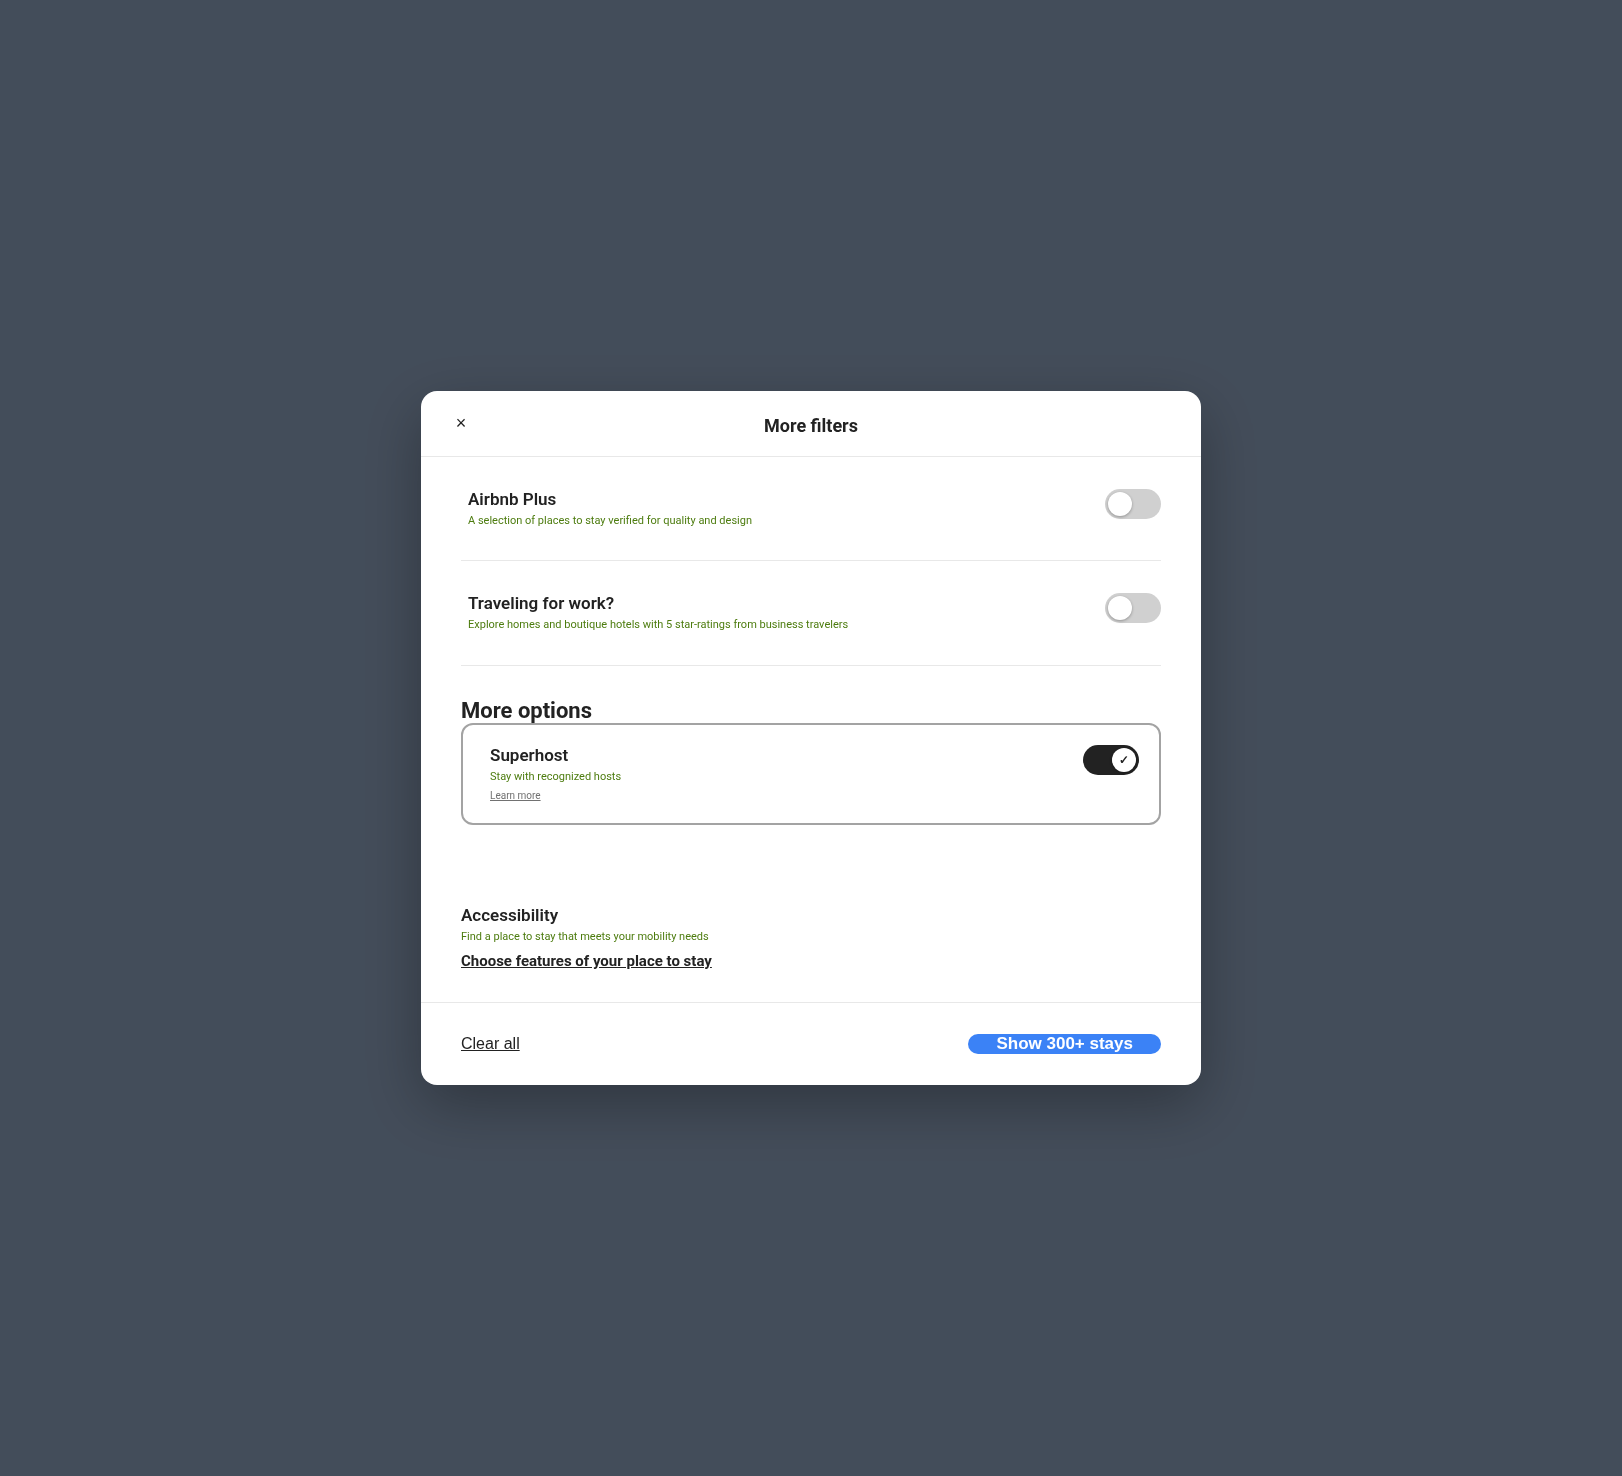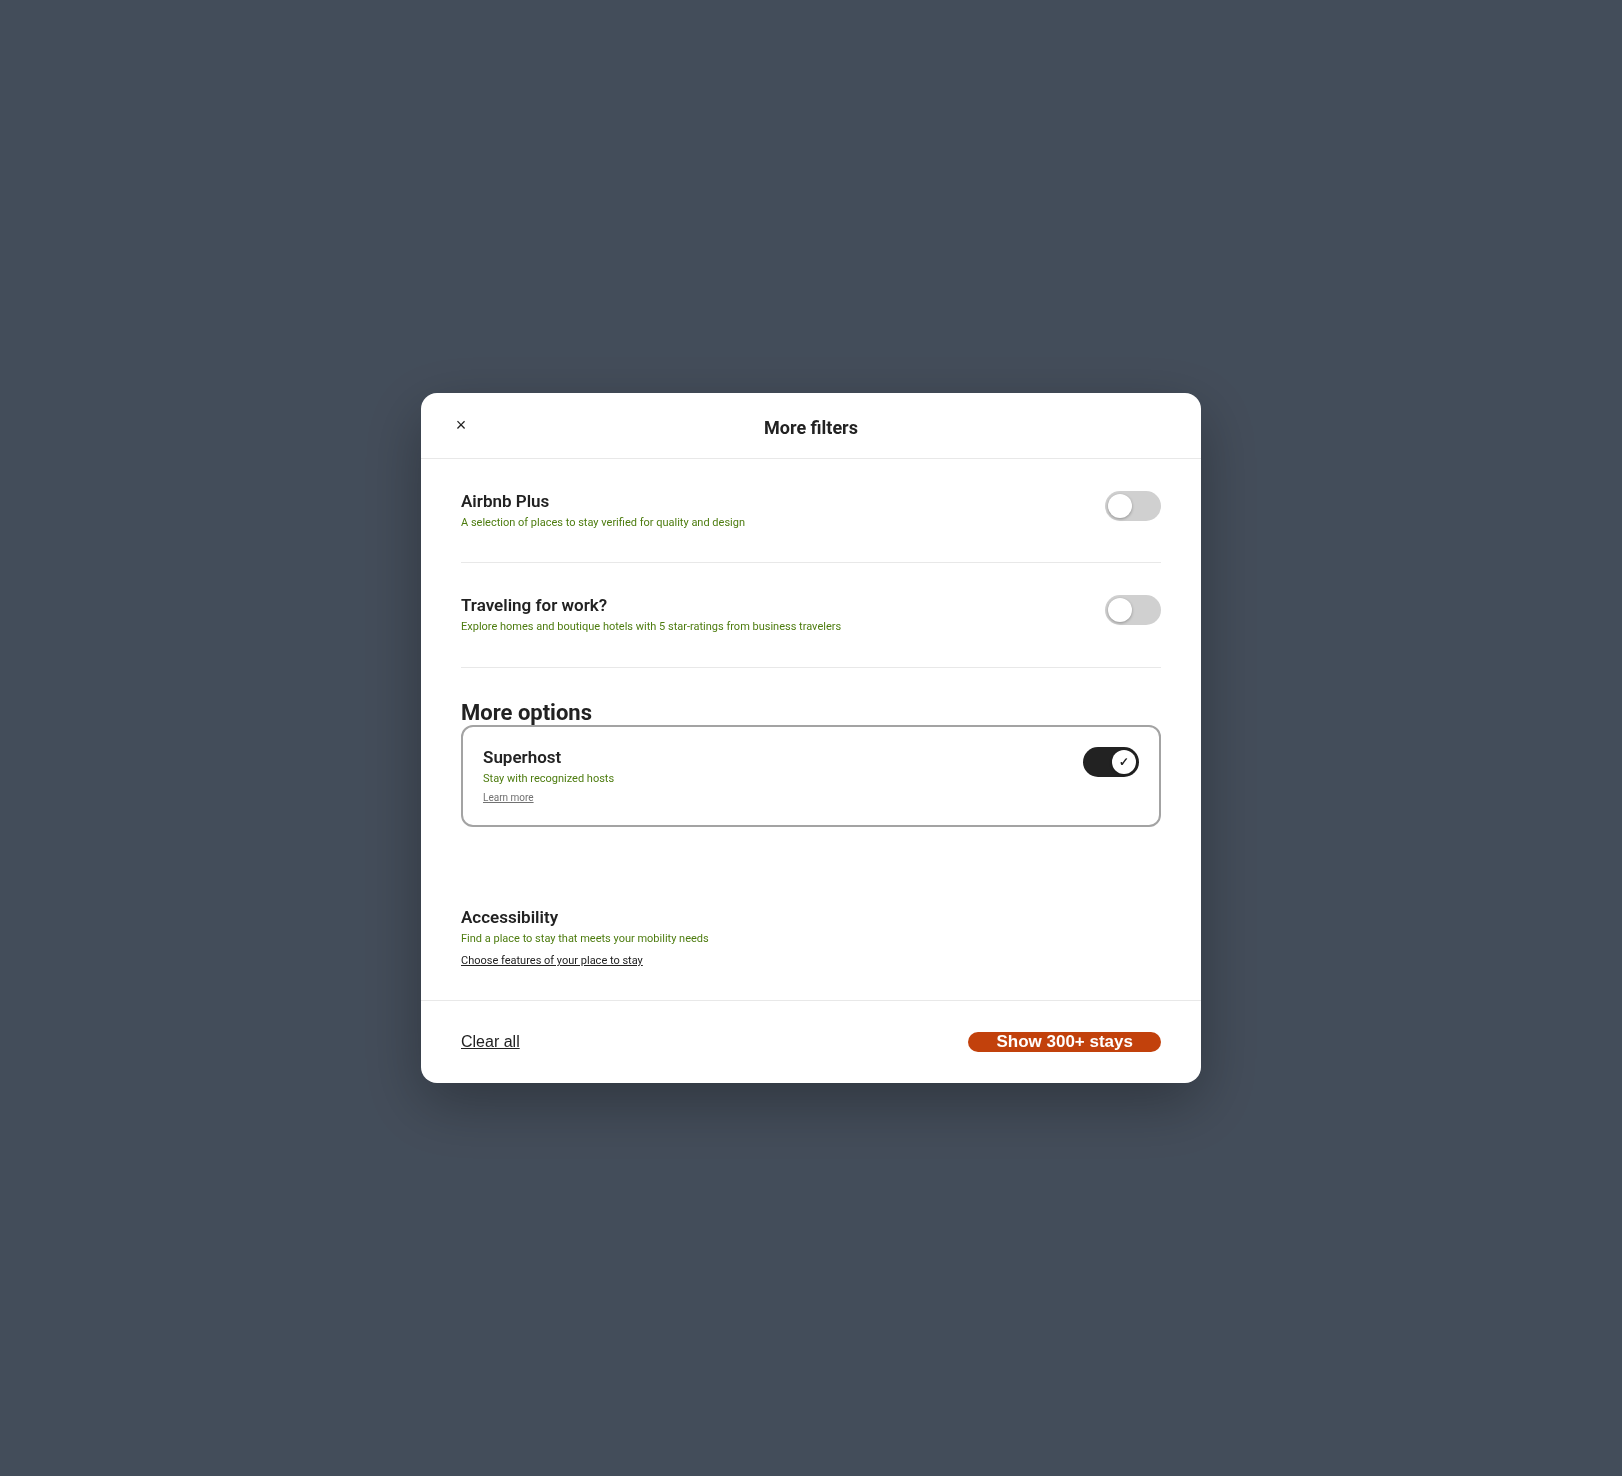--- a/index.html
+++ b/index.html
@@ -85,20 +85,21 @@
 
     .filter-row {
       display: flex;
       align-items: flex-start;
       justify-content: space-between;
       gap: 20px;
     }
 
     .filter-text {
       flex: 1;
+      margin-left: 7px;
     }
 
     .filter-title {
       font-size: 17px;
       font-weight: 600;
       color: #222;
       margin-bottom: 4px;
     }
 
     .filter-desc {
@@ -190,25 +191,25 @@
     }
 
     .accessibility-row {
       padding-top: 40px;
       margin-top: 40px;
     }
 
     .accessibility-link {
       display: inline-block;
       margin-top: 8px;
-      font-size: 11px;
+      font-size: 15px;
       color: #222;
       text-decoration: underline;
       cursor: pointer;
-      font-weight: 400;
+      font-weight: 700;
     }
 
     
     .modal-footer {
       border-top: 1px solid #e8e8e8;
       padding: 20px 40px;
       display: flex;
       align-items: center;
       justify-content: space-between;
       gap: 13px;
@@ -219,21 +220,21 @@
       border: none;
       cursor: pointer;
       font-size: 16px;
       color: #222;
       text-decoration: underline;
       font-weight: 500;
       padding: 12px 0;
     }
 
     .show-stays-btn {
-      background: #c2410c;
+      background: #3b82f6;
       color: #fff;
       border: none;
       border-radius: 10px;
       padding: 0 28px;
       font-size: 17px;
       font-weight: 700;
       cursor: pointer;
     }
   </style>
 </head>

